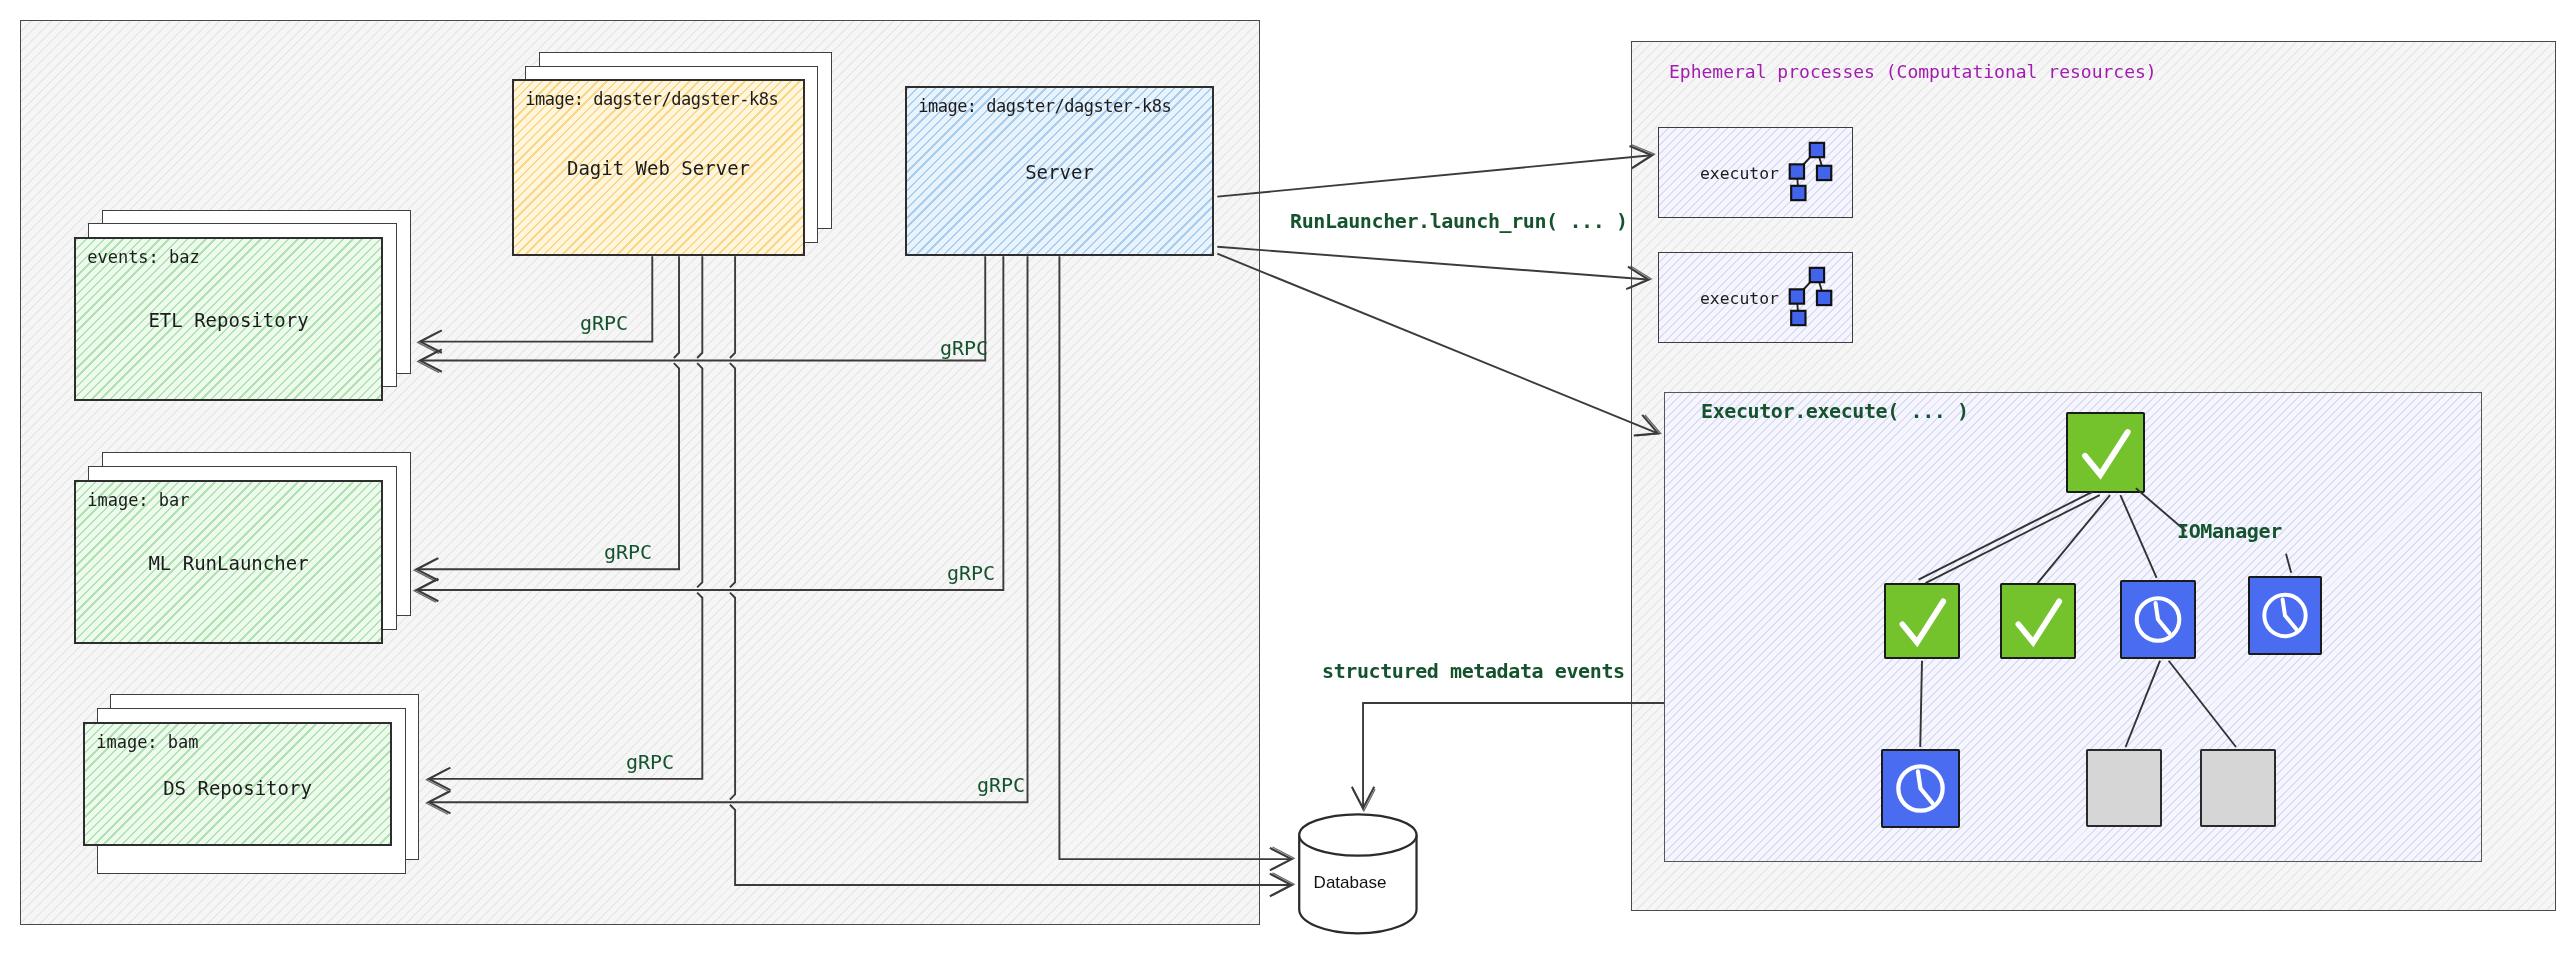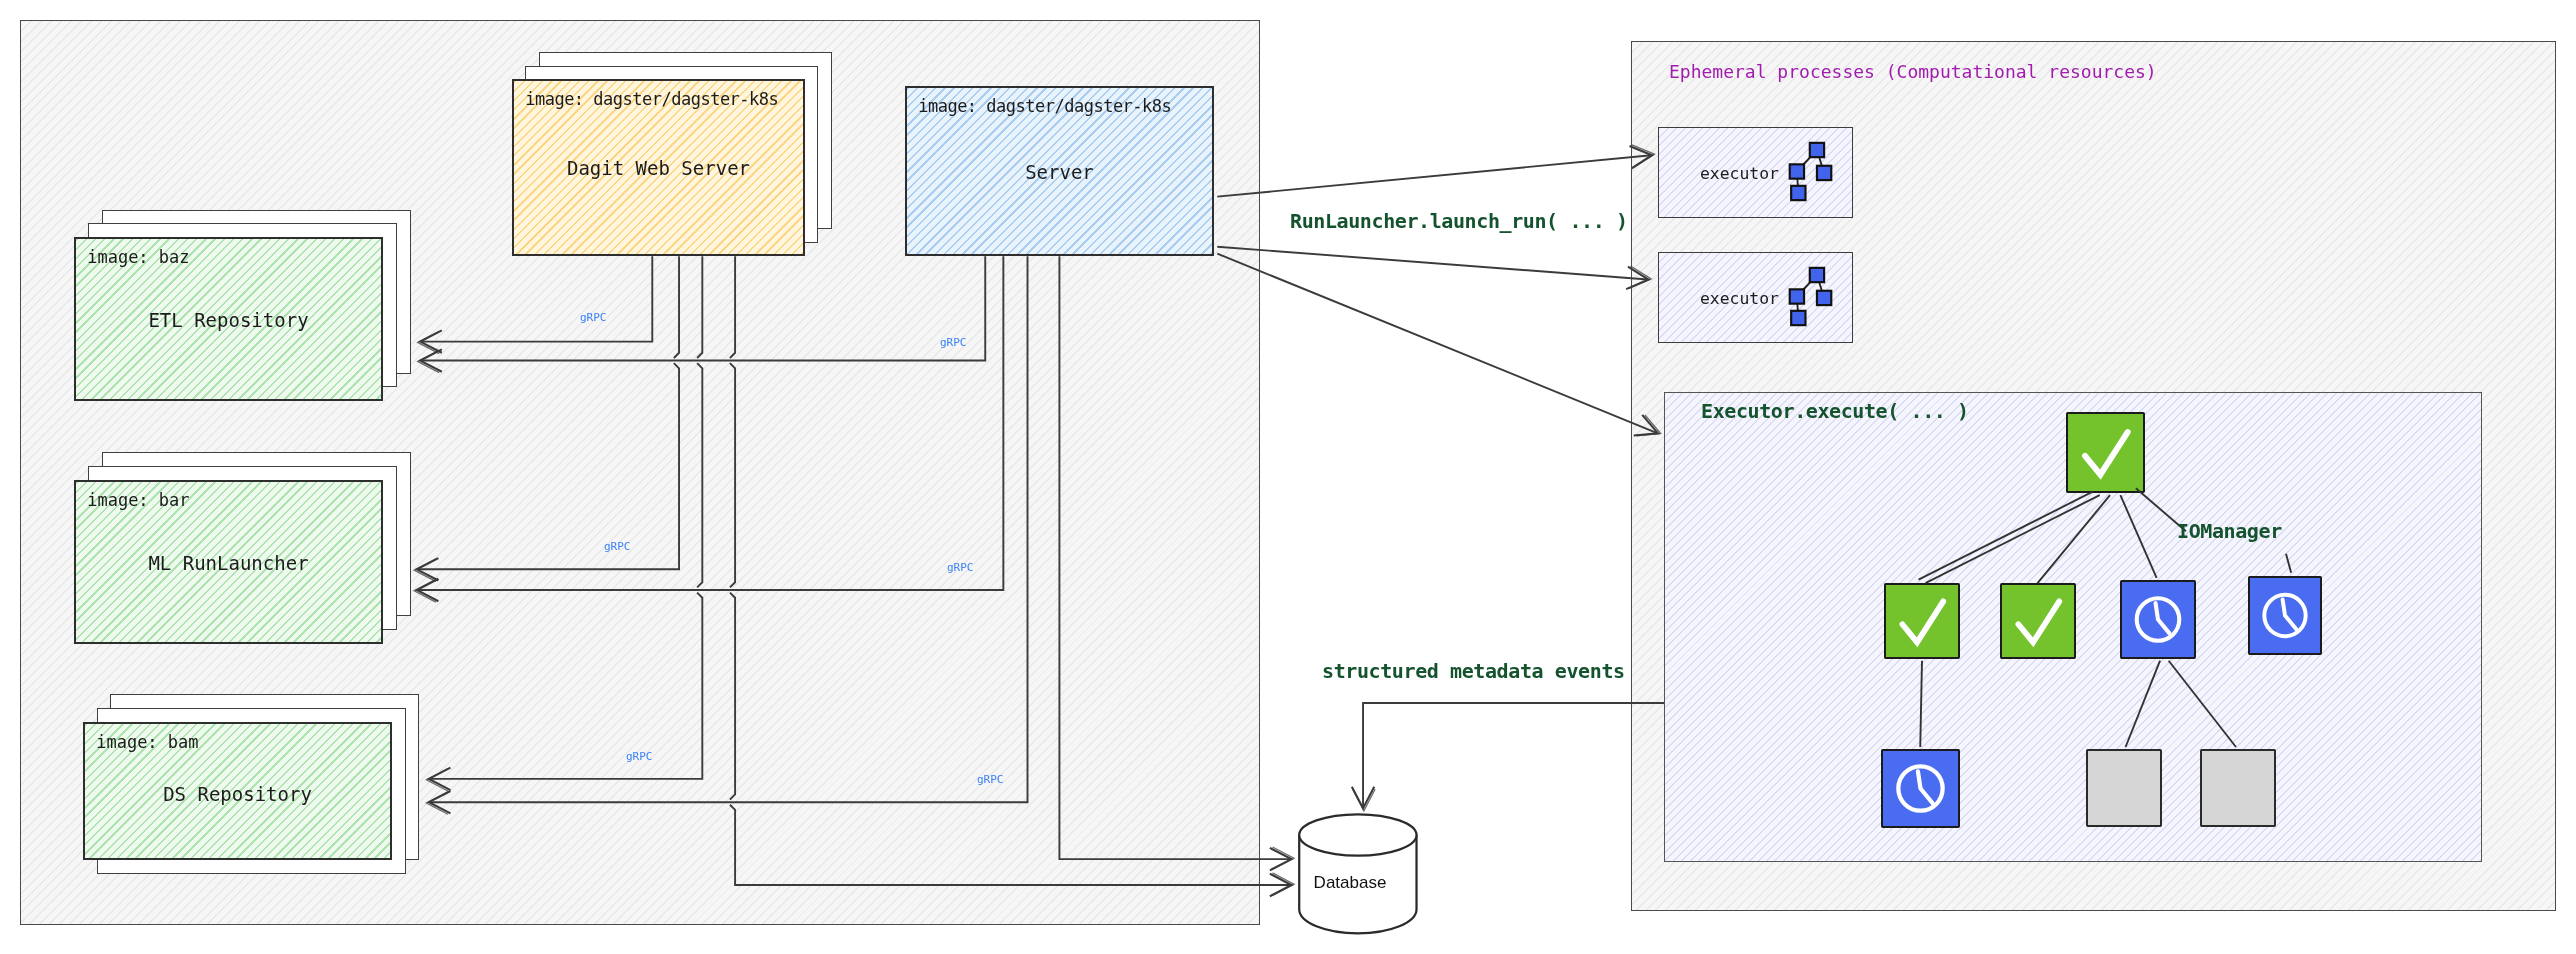--- a/index.html
+++ b/index.html
@@ -33,21 +33,21 @@
     background-image:repeating-linear-gradient(135deg, rgba(130,130,216,0.22) 0 1.4px, transparent 1.4px 6px);
   }
   .panel{position:absolute;border:1.7px solid #4a4a4a;box-sizing:border-box;}
   .panel-title{position:absolute;font-size:18px;line-height:23px;white-space:pre;color:#a21caf;}
   .page{position:absolute;background:#ffffff;border:1.7px solid #3f3f3f;box-sizing:border-box;}
   .nbox{position:absolute;border:2.2px solid #2e2e2e;box-sizing:border-box;}
   .img-label{position:absolute;top:7.8px;left:11.2px;font-size:17px;white-space:nowrap;}
   .img-label.tight{letter-spacing:-0.5px;}
   .nbox .bname{position:absolute;left:0;right:0;top:44%;text-align:center;font-size:19px;white-space:nowrap;}
   .flabel{position:absolute;white-space:nowrap;}
-  .grpc{font-size:11px;color:#3b82f6;}
+  .grpc{font-size:20px;color:#14532d;}
   .biglabel{font-size:20px;font-weight:bold;letter-spacing:-0.4px;color:#14532d;}
   .exec-box{position:absolute;border:1.7px solid #555;box-sizing:border-box;}
   .executor-box{position:absolute;border:1.7px solid #3d3d3d;box-sizing:border-box;display:flex;align-items:center;}
   .executor-box .etext{position:absolute;left:41px;top:50%;transform:translateY(-50%);font-size:16.4px;}
   .executor-box .eicon{position:absolute;right:15.5px;top:50%;transform:translateY(-50%);}
   .node{position:absolute;border:2.6px solid #1b1b1b;box-sizing:border-box;border-radius:1.7px;}
   .node.green{background:#74c32d;}
   .node.blue{background:#4a6cf0;}
   .node.gray{background:#d6d6d6;border-color:#2a2a2a;}
   .node svg{position:absolute;inset:0;width:100%;height:100%;}
@@ -73,38 +73,38 @@
 
   <div class="nbox hatch-blue" style="left:905px;top:86px;width:309px;height:170px;">
     <div class="img-label tight">image: dagster/dagster-k8s</div>
     <div class="bname">Server</div>
   </div>
 
   <div>
     <div class="page" style="left:102px;top:210px;width:309px;height:164px;"></div>
     <div class="page" style="left:88px;top:223px;width:309px;height:164px;"></div>
     <div class="nbox hatch-green" style="left:74px;top:237px;width:309px;height:164px;">
-      <div class="img-label">image: baz</div>
+      <div class="img-label">events: baz</div>
       <div class="bname">ETL Repository</div>
     </div>
   </div>
 
   <div>
     <div class="page" style="left:102px;top:452px;width:309px;height:164px;"></div>
     <div class="page" style="left:88px;top:466px;width:309px;height:164px;"></div>
     <div class="nbox hatch-green" style="left:74px;top:480px;width:309px;height:164px;">
       <div class="img-label">image: bar</div>
       <div class="bname">ML RunLauncher</div>
     </div>
   </div>
 
   <div>
     <div class="page" style="left:110px;top:694px;width:309px;height:166px;"></div>
     <div class="page" style="left:97px;top:708px;width:309px;height:166px;"></div>
-    <div class="nbox hatch-green" style="left:83px;top:722px;width:309px;height:138px;">
+    <div class="nbox hatch-green" style="left:83px;top:722px;width:309px;height:124px;">
       <div class="img-label">image: bam</div>
       <div class="bname">DS Repository</div>
     </div>
   </div>
 
   <div class="panel hatch-outer" style="left:1631px;top:41px;width:925px;height:870px;"></div>
   <div class="panel-title z6" style="left:1669px;top:60px;">Ephemeral processes (Computational resources)</div>
 
   <div class="executor-box hatch-lav" style="left:1658px;top:127px;width:195px;height:91px;">
     <span class="etext">executor</span>

